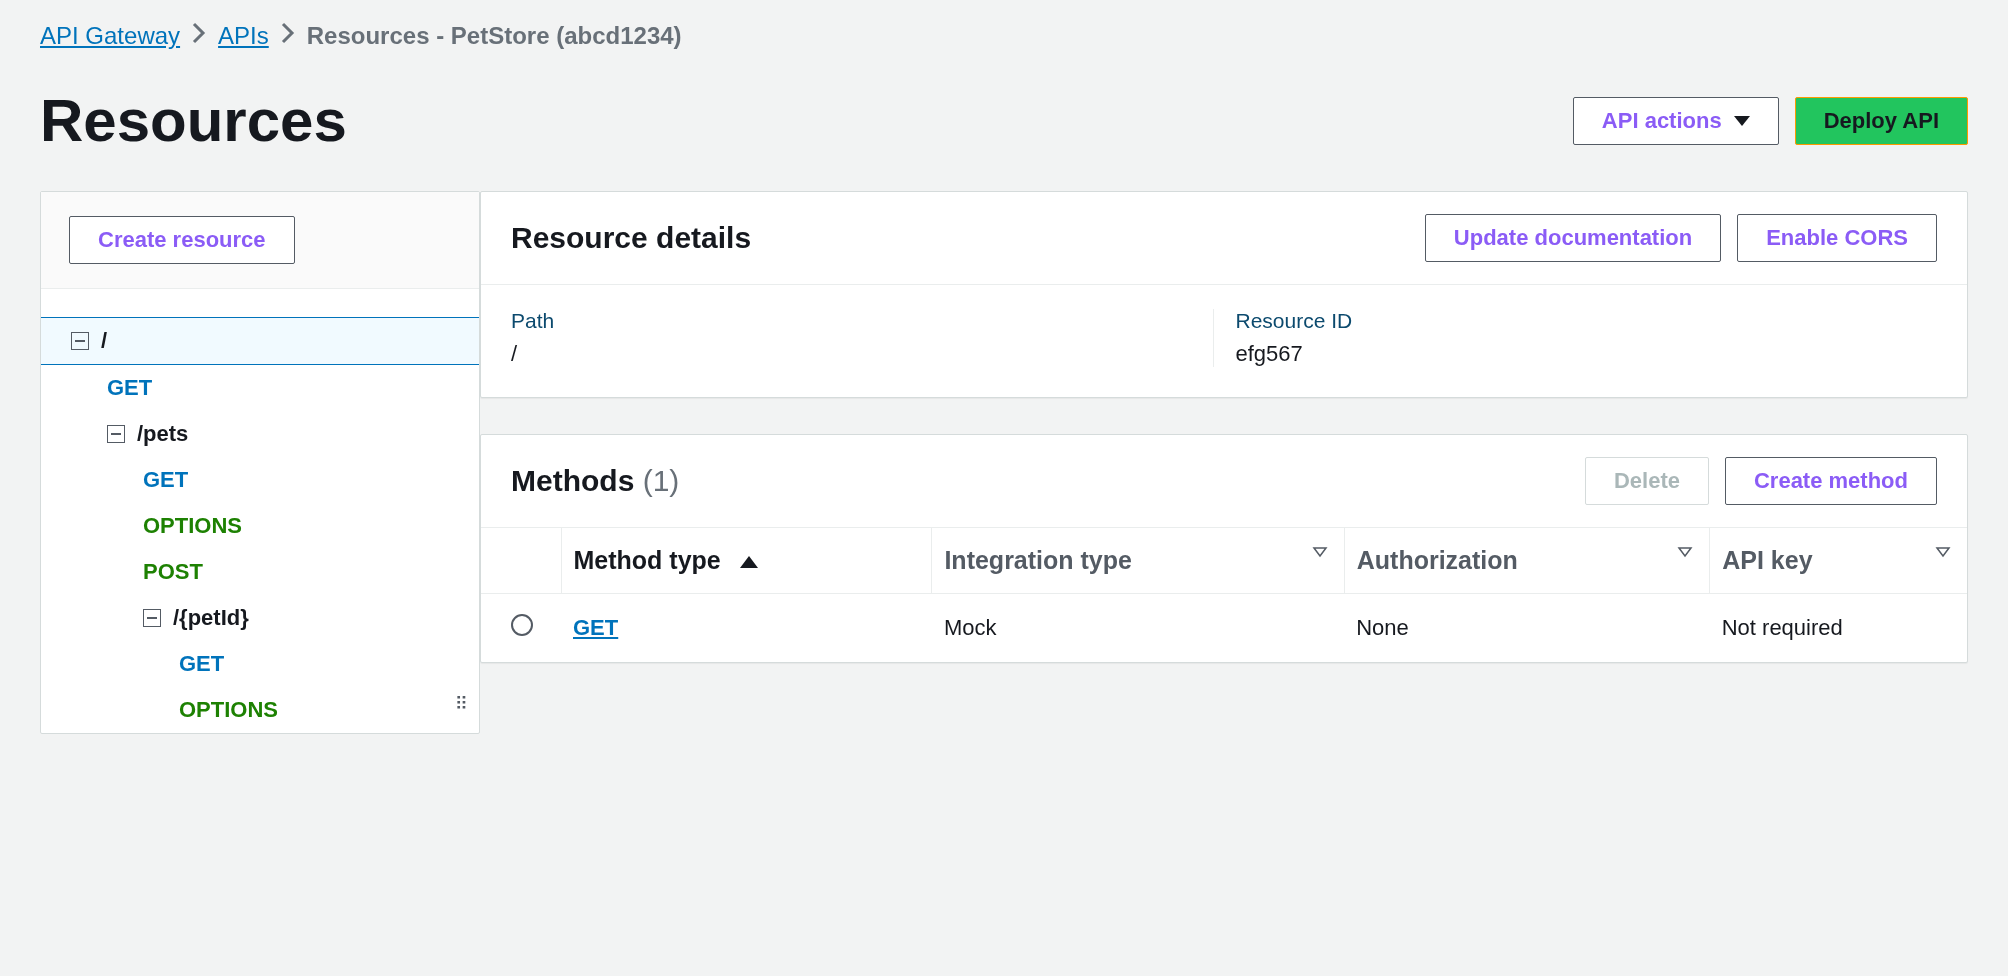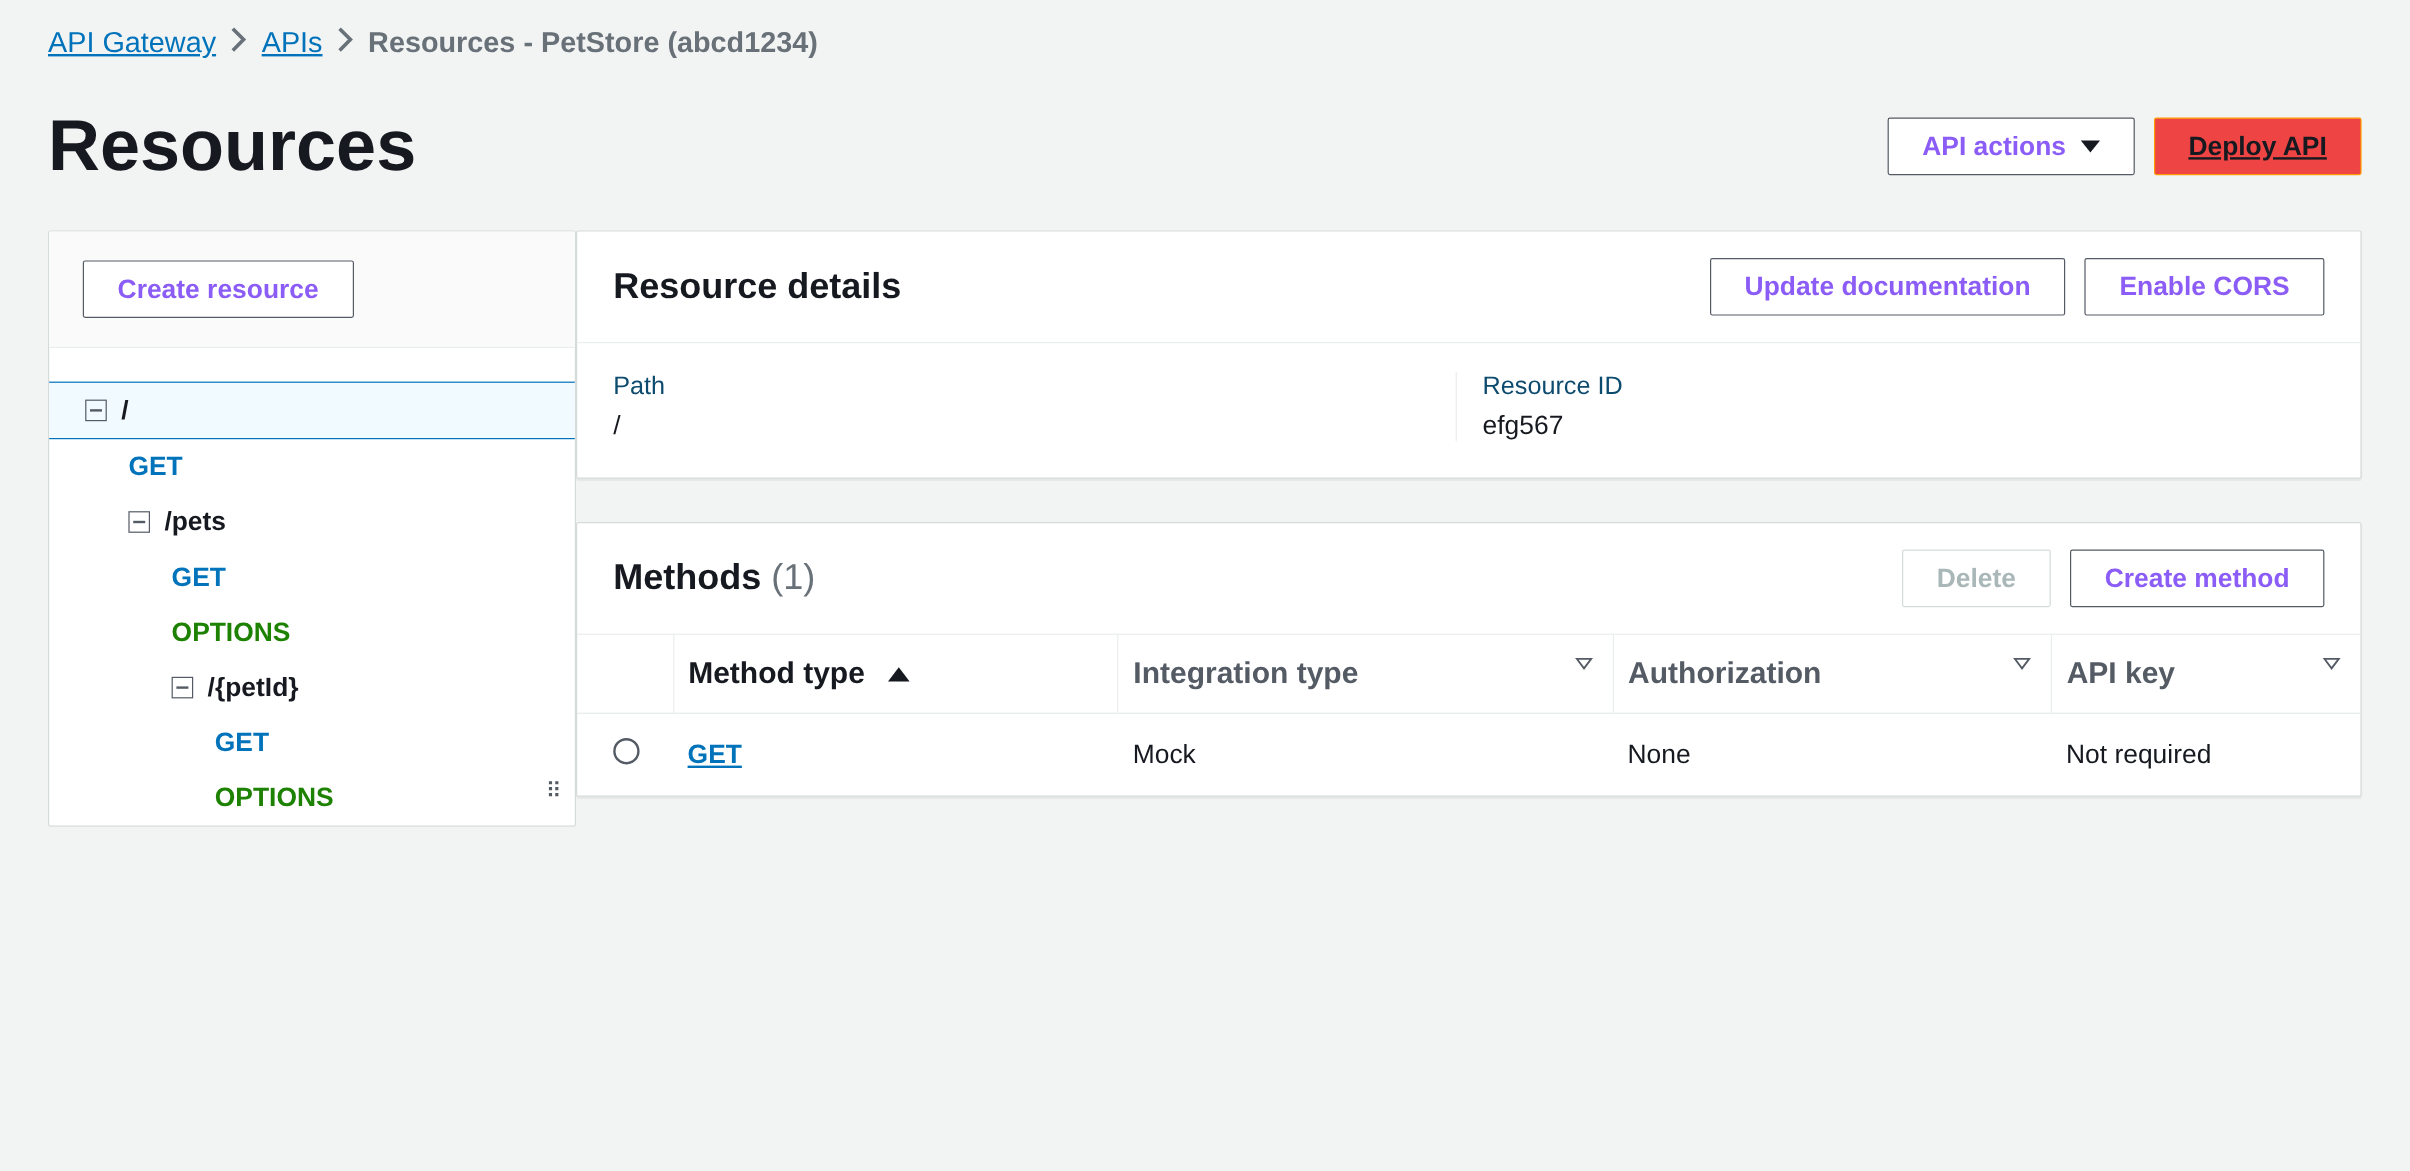--- a/index.html
+++ b/index.html
@@ -5,21 +5,21 @@
   * { box-sizing: border-box; margin: 0; padding: 0; }
   body {
     font-family: "Amazon Ember", "Helvetica Neue", Arial, sans-serif;
     background: #f2f3f3;
     color: #16191f;
     font-size: 18px;
   }
   .page { padding: 0 40px 40px; }
   .breadcrumb {
     display: flex;
-    align-items: flex-start;
+    align-items: center;
     gap: 12px;
     padding: 22px 0 36px;
     font-size: 24px;
   }
   .breadcrumb a {
     color: #0073bb;
     text-decoration: underline;
     cursor: pointer;
   }
   .breadcrumb .sep {
@@ -52,24 +52,23 @@
     padding: 10px 28px;
     border: 1.5px solid #545b64;
     background: #fff;
     font-size: 22px;
     font-weight: 700;
     cursor: pointer;
     border-radius: 2px;
     color: #8b5cf6;
   }
   .btn-primary {
-    background: #ef4444;
+    background: #22c55e;
     border-color: #ff9900;
     color: #16191f;
-    text-decoration: underline;
   }
   .btn-disabled {
     color: #aab7b8;
     border-color: #d5dbdb;
     cursor: default;
   }
   .caret-down {
     width: 0; height: 0;
     border-left: 8px solid transparent;
     border-right: 8px solid transparent;
@@ -260,20 +259,23 @@
         </div>
         <div class="tree-row indent-1">
           <span class="tree-toggle"></span>
           <span class="tree-label">/pets</span>
         </div>
         <div class="tree-row indent-2">
           <span class="method-GET">GET</span>
         </div>
         <div class="tree-row indent-2">
           <span class="method-OPTIONS">OPTIONS</span>
+        </div>
+        <div class="tree-row indent-2">
+          <span class="method-POST">POST</span>
         </div>
         <div class="tree-row indent-2">
           <span class="tree-toggle"></span>
           <span class="tree-label">/{petId}</span>
         </div>
         <div class="tree-row indent-3">
           <span class="method-GET">GET</span>
         </div>
         <div class="tree-row indent-3">
           <span class="method-OPTIONS">OPTIONS</span>

